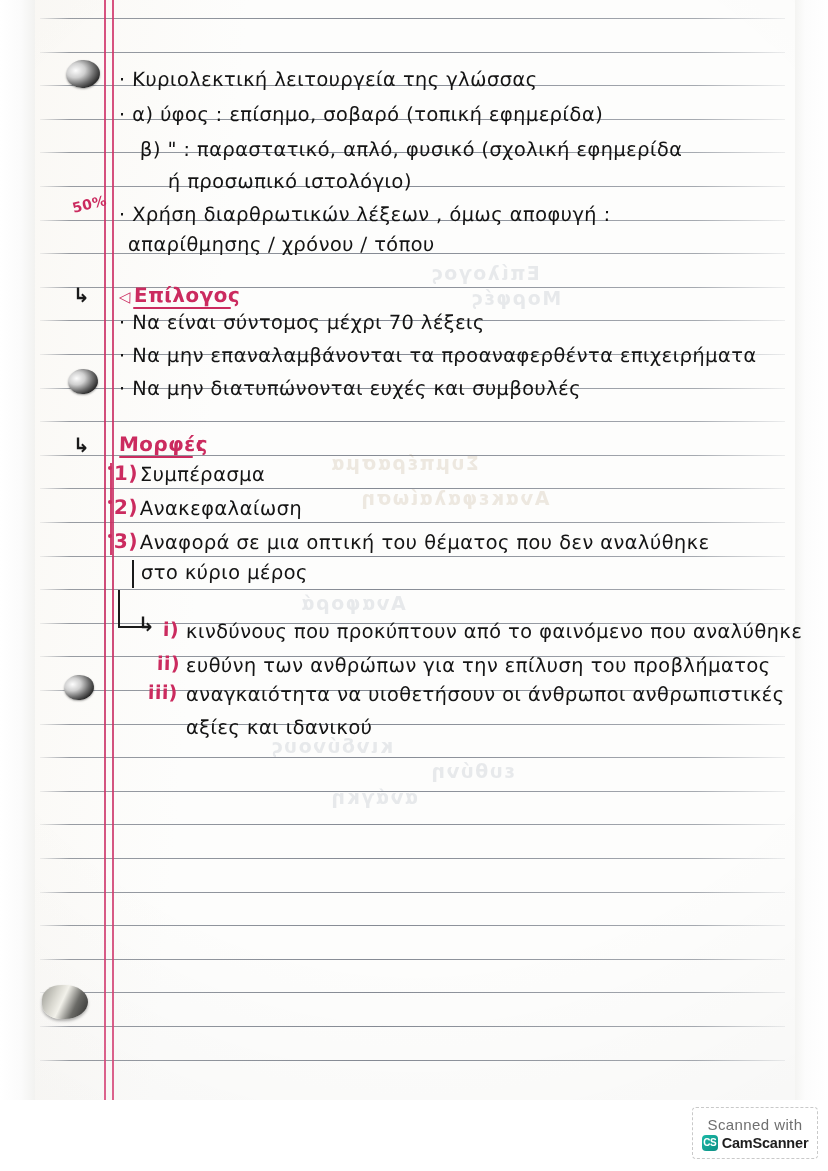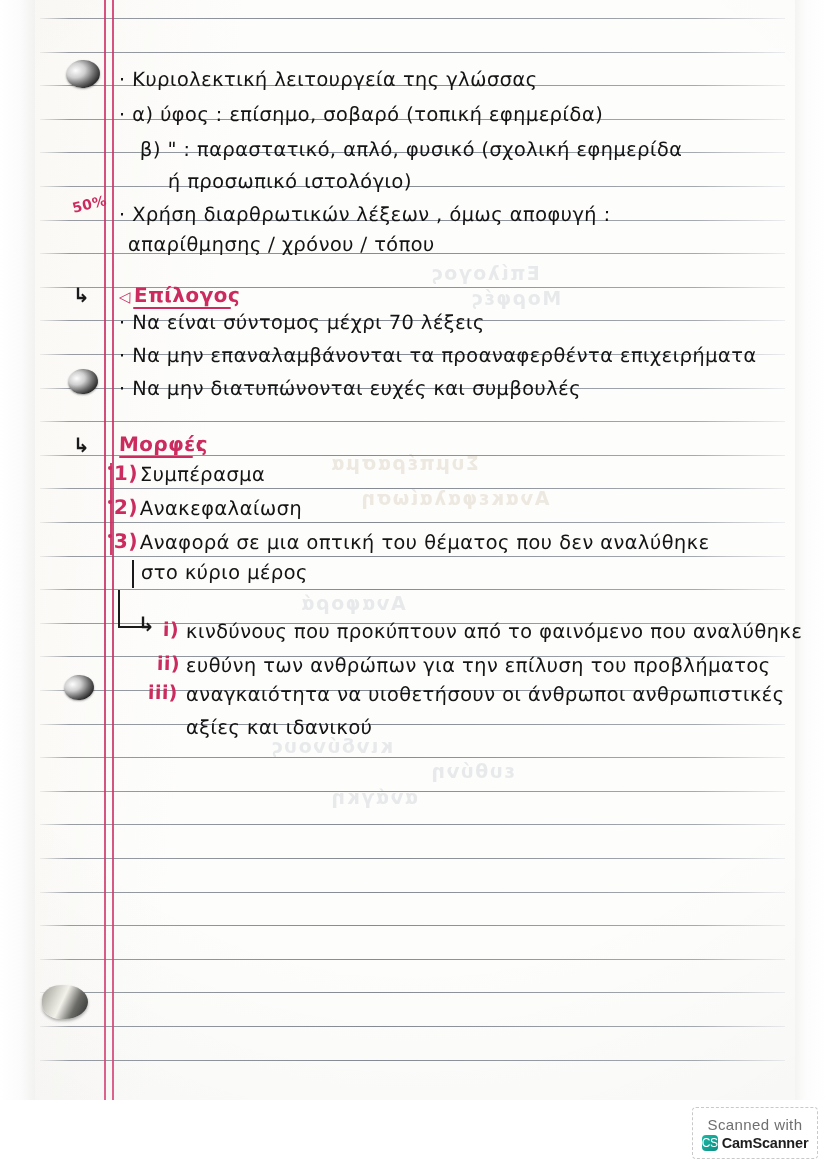--- a/index.html
+++ b/index.html
@@ -144,21 +144,21 @@
     font-family:"Liberation Sans",sans-serif;
     font-size:15px;color:#6f6f6f;letter-spacing:.4px;
   }
   #cam-bottom{
     display:flex;align-items:center;gap:4px;
   }
   #cs-badge{
     width:16px;height:16px;border-radius:4px;
     background:linear-gradient(135deg,#19b9a6 0%,#0e8f84 100%);
     color:#fff;font-family:"Liberation Sans",sans-serif;
-    font-size:12px;font-weight:normal;
+    font-size:10px;font-weight:bold;
     display:flex;align-items:center;justify-content:center;
     letter-spacing:-.5px;
   }
   #cam-word{
     font-family:"Liberation Sans",sans-serif;
     font-size:14.5px;font-weight:bold;color:#1d1d1d;letter-spacing:-.2px;
   }
 </style>
 </head>
 <body>

